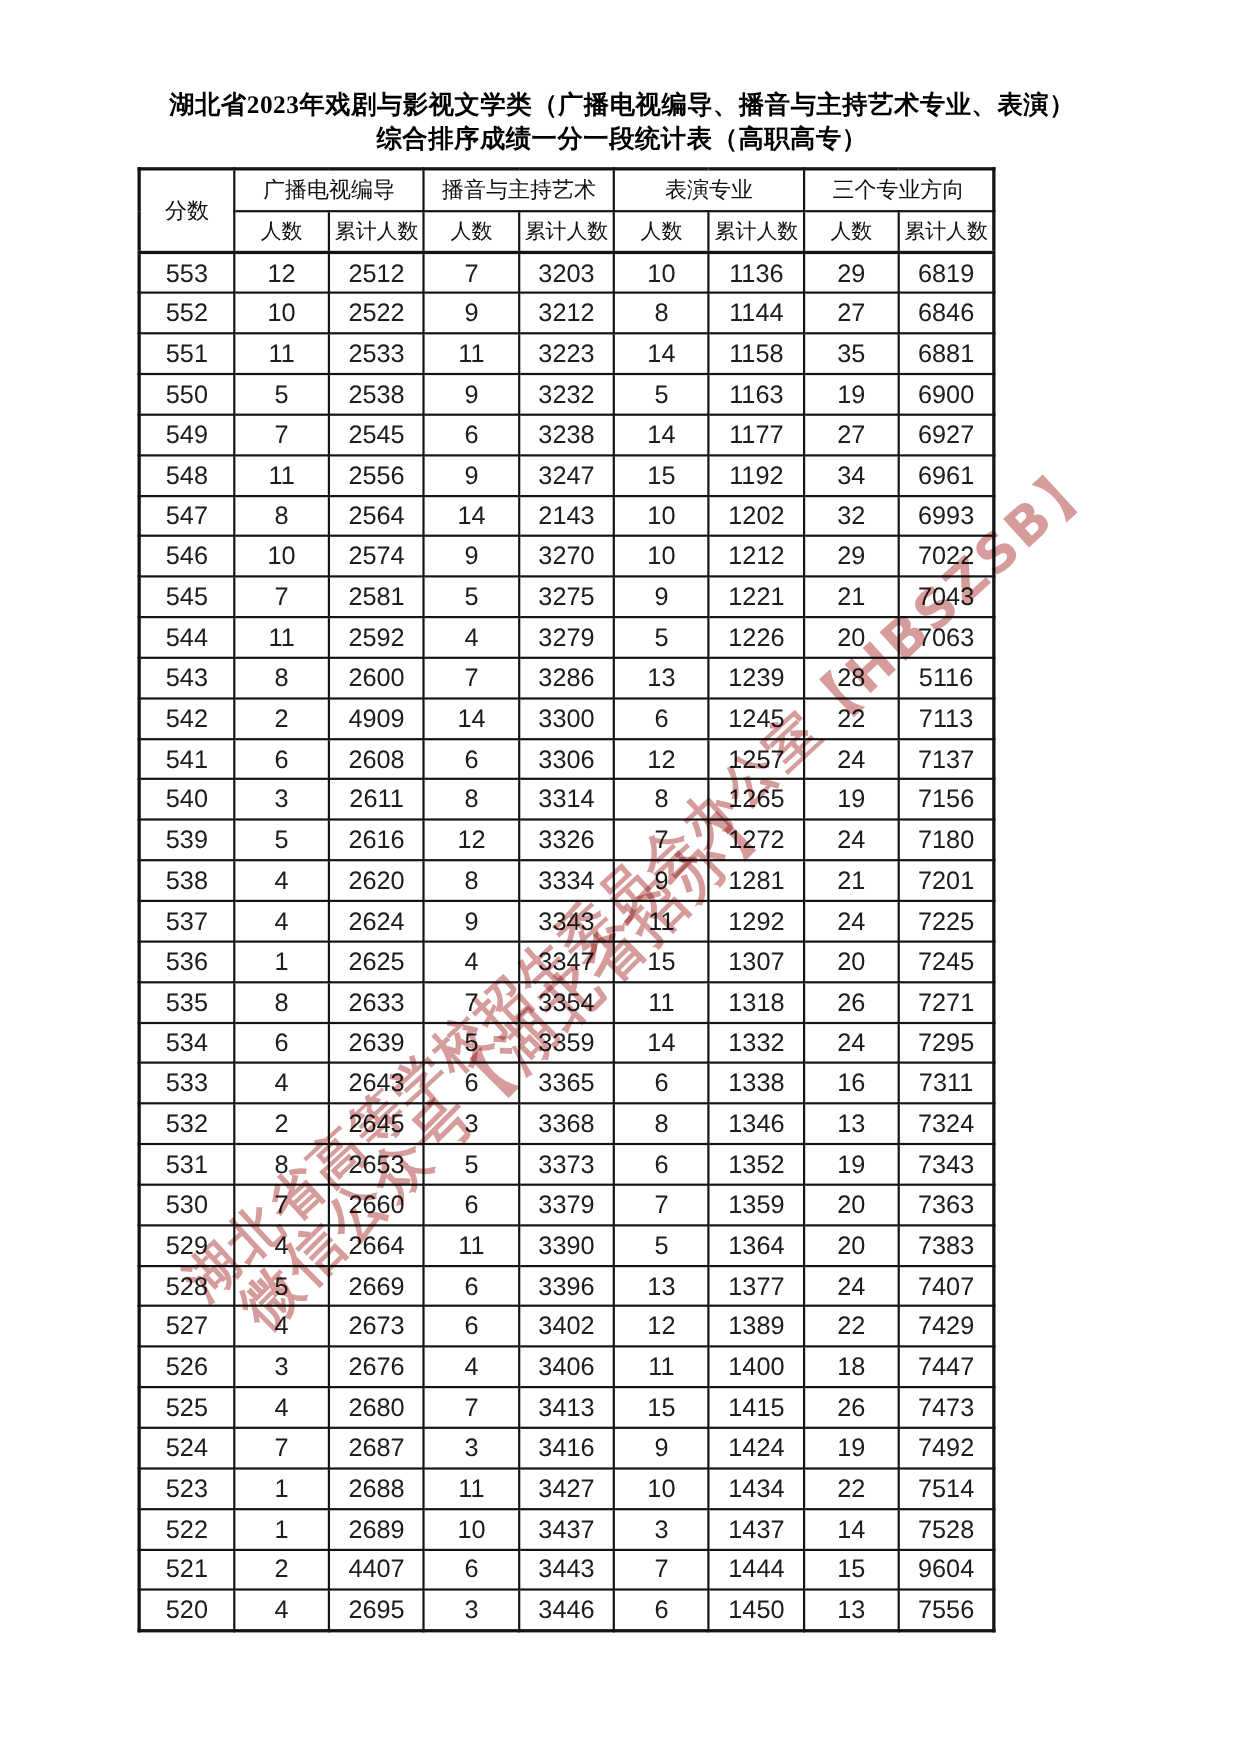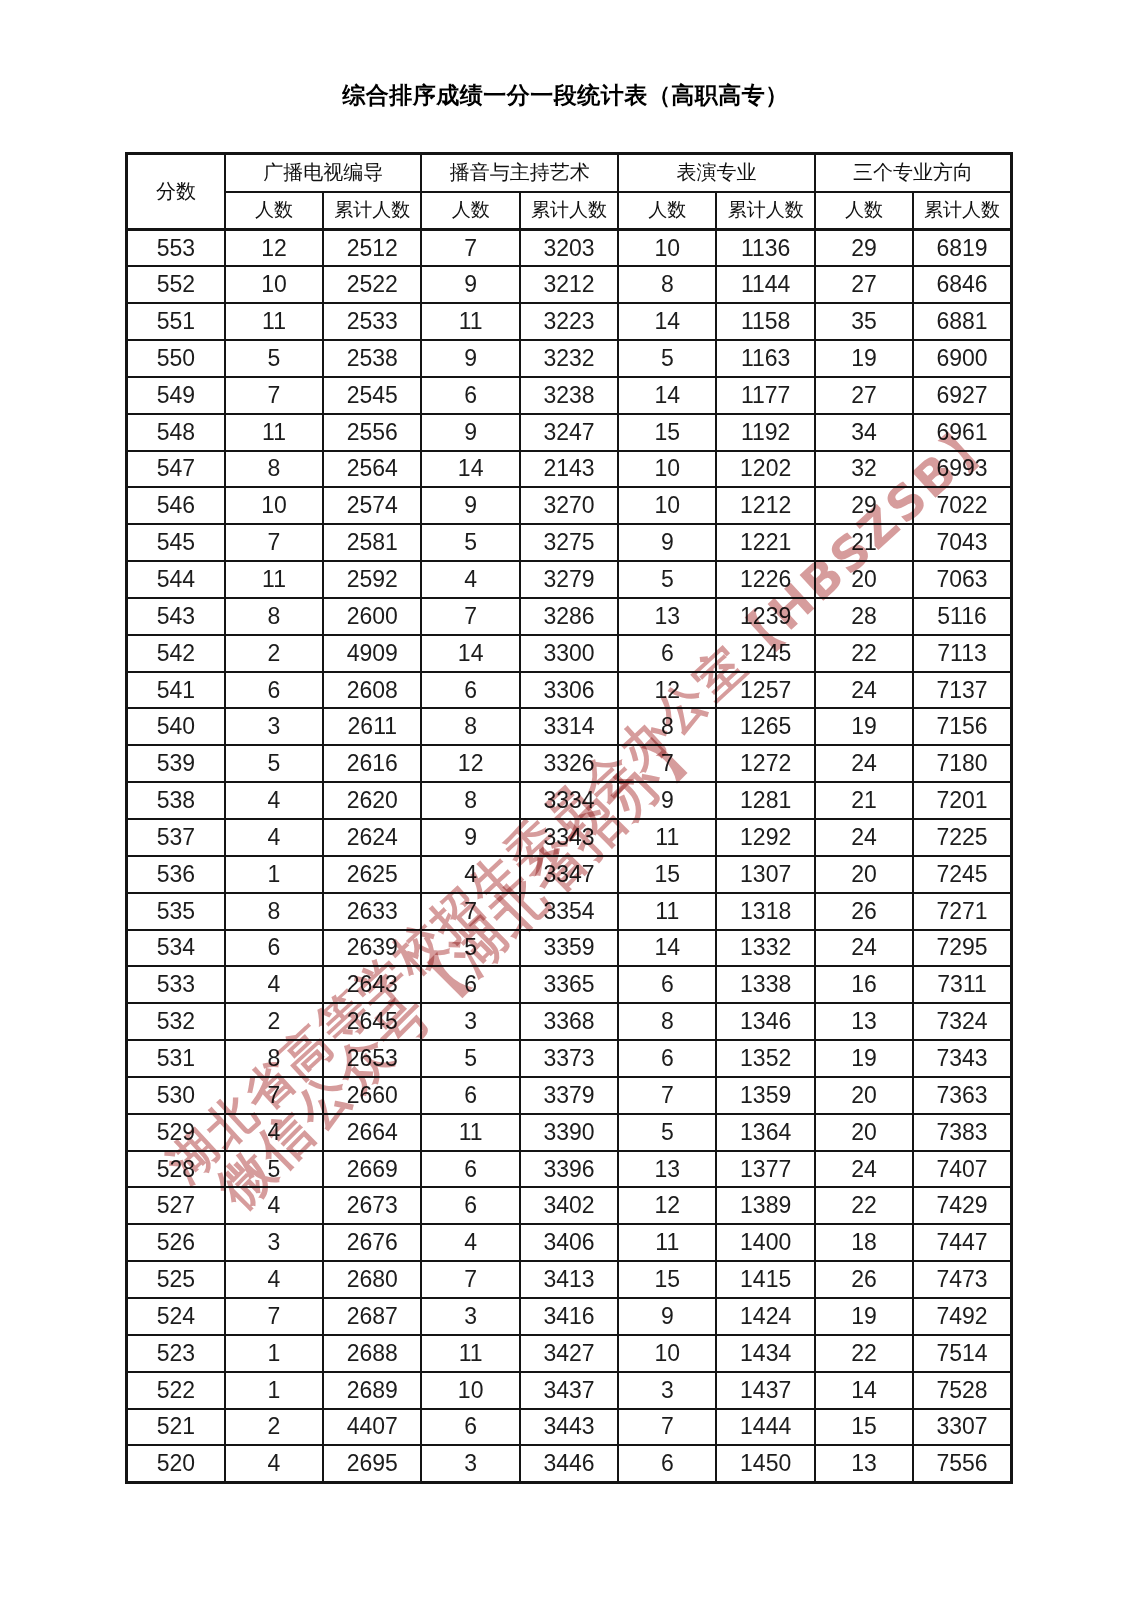--- a/index.html
+++ b/index.html
@@ -14,21 +14,21 @@
     position:absolute;top:80px;left:0;width:100%;
     text-align:center;
     font-family:"Liberation Serif","DejaVu Serif",serif;
     font-weight:bold;
     font-size:23px;line-height:31px;
     color:#000;
     letter-spacing:0.5px;
   }
   table.score-table{
     position:absolute;left:125px;top:152px;
-    width:888px;
+    width:780px;
     border-collapse:collapse;
     table-layout:fixed;
     border:3px solid #141414;
   }
   .score-table th,.score-table td{
     border:2px solid #141414;
     text-align:center;vertical-align:middle;
     padding:0;overflow:hidden;white-space:nowrap;
   }
   .score-table thead tr{height:38px;}
@@ -64,20 +64,21 @@
     font-size:52px;letter-spacing:3px;
     transform:translate(-50%,-50%) rotate(-45deg);
   }
 </style>
 </head>
 <body>
 
 <div class="page">
 
   <div class="title">
+    <div>湖北省2023年戏剧与影视文学类（广播电视编导、播音与主持艺术专业、表演）</div>
     <div>综合排序成绩一分一段统计表（高职高专）</div>
   </div>
 
   <table class="score-table">
     <thead>
       <tr>
         <th rowspan="2">分数</th>
         <th colspan="2">广播电视编导</th>
         <th colspan="2">播音与主持艺术</th>
         <th colspan="2">表演专业</th>
@@ -449,21 +450,21 @@
         </tr>
         <tr>
           <td>521</td>
           <td>2</td>
           <td>4407</td>
           <td>6</td>
           <td>3443</td>
           <td>7</td>
           <td>1444</td>
           <td>15</td>
-          <td>3307</td>
+          <td>9604</td>
         </tr>
         <tr>
           <td>520</td>
           <td>4</td>
           <td>2695</td>
           <td>3</td>
           <td>3446</td>
           <td>6</td>
           <td>1450</td>
           <td>13</td>

